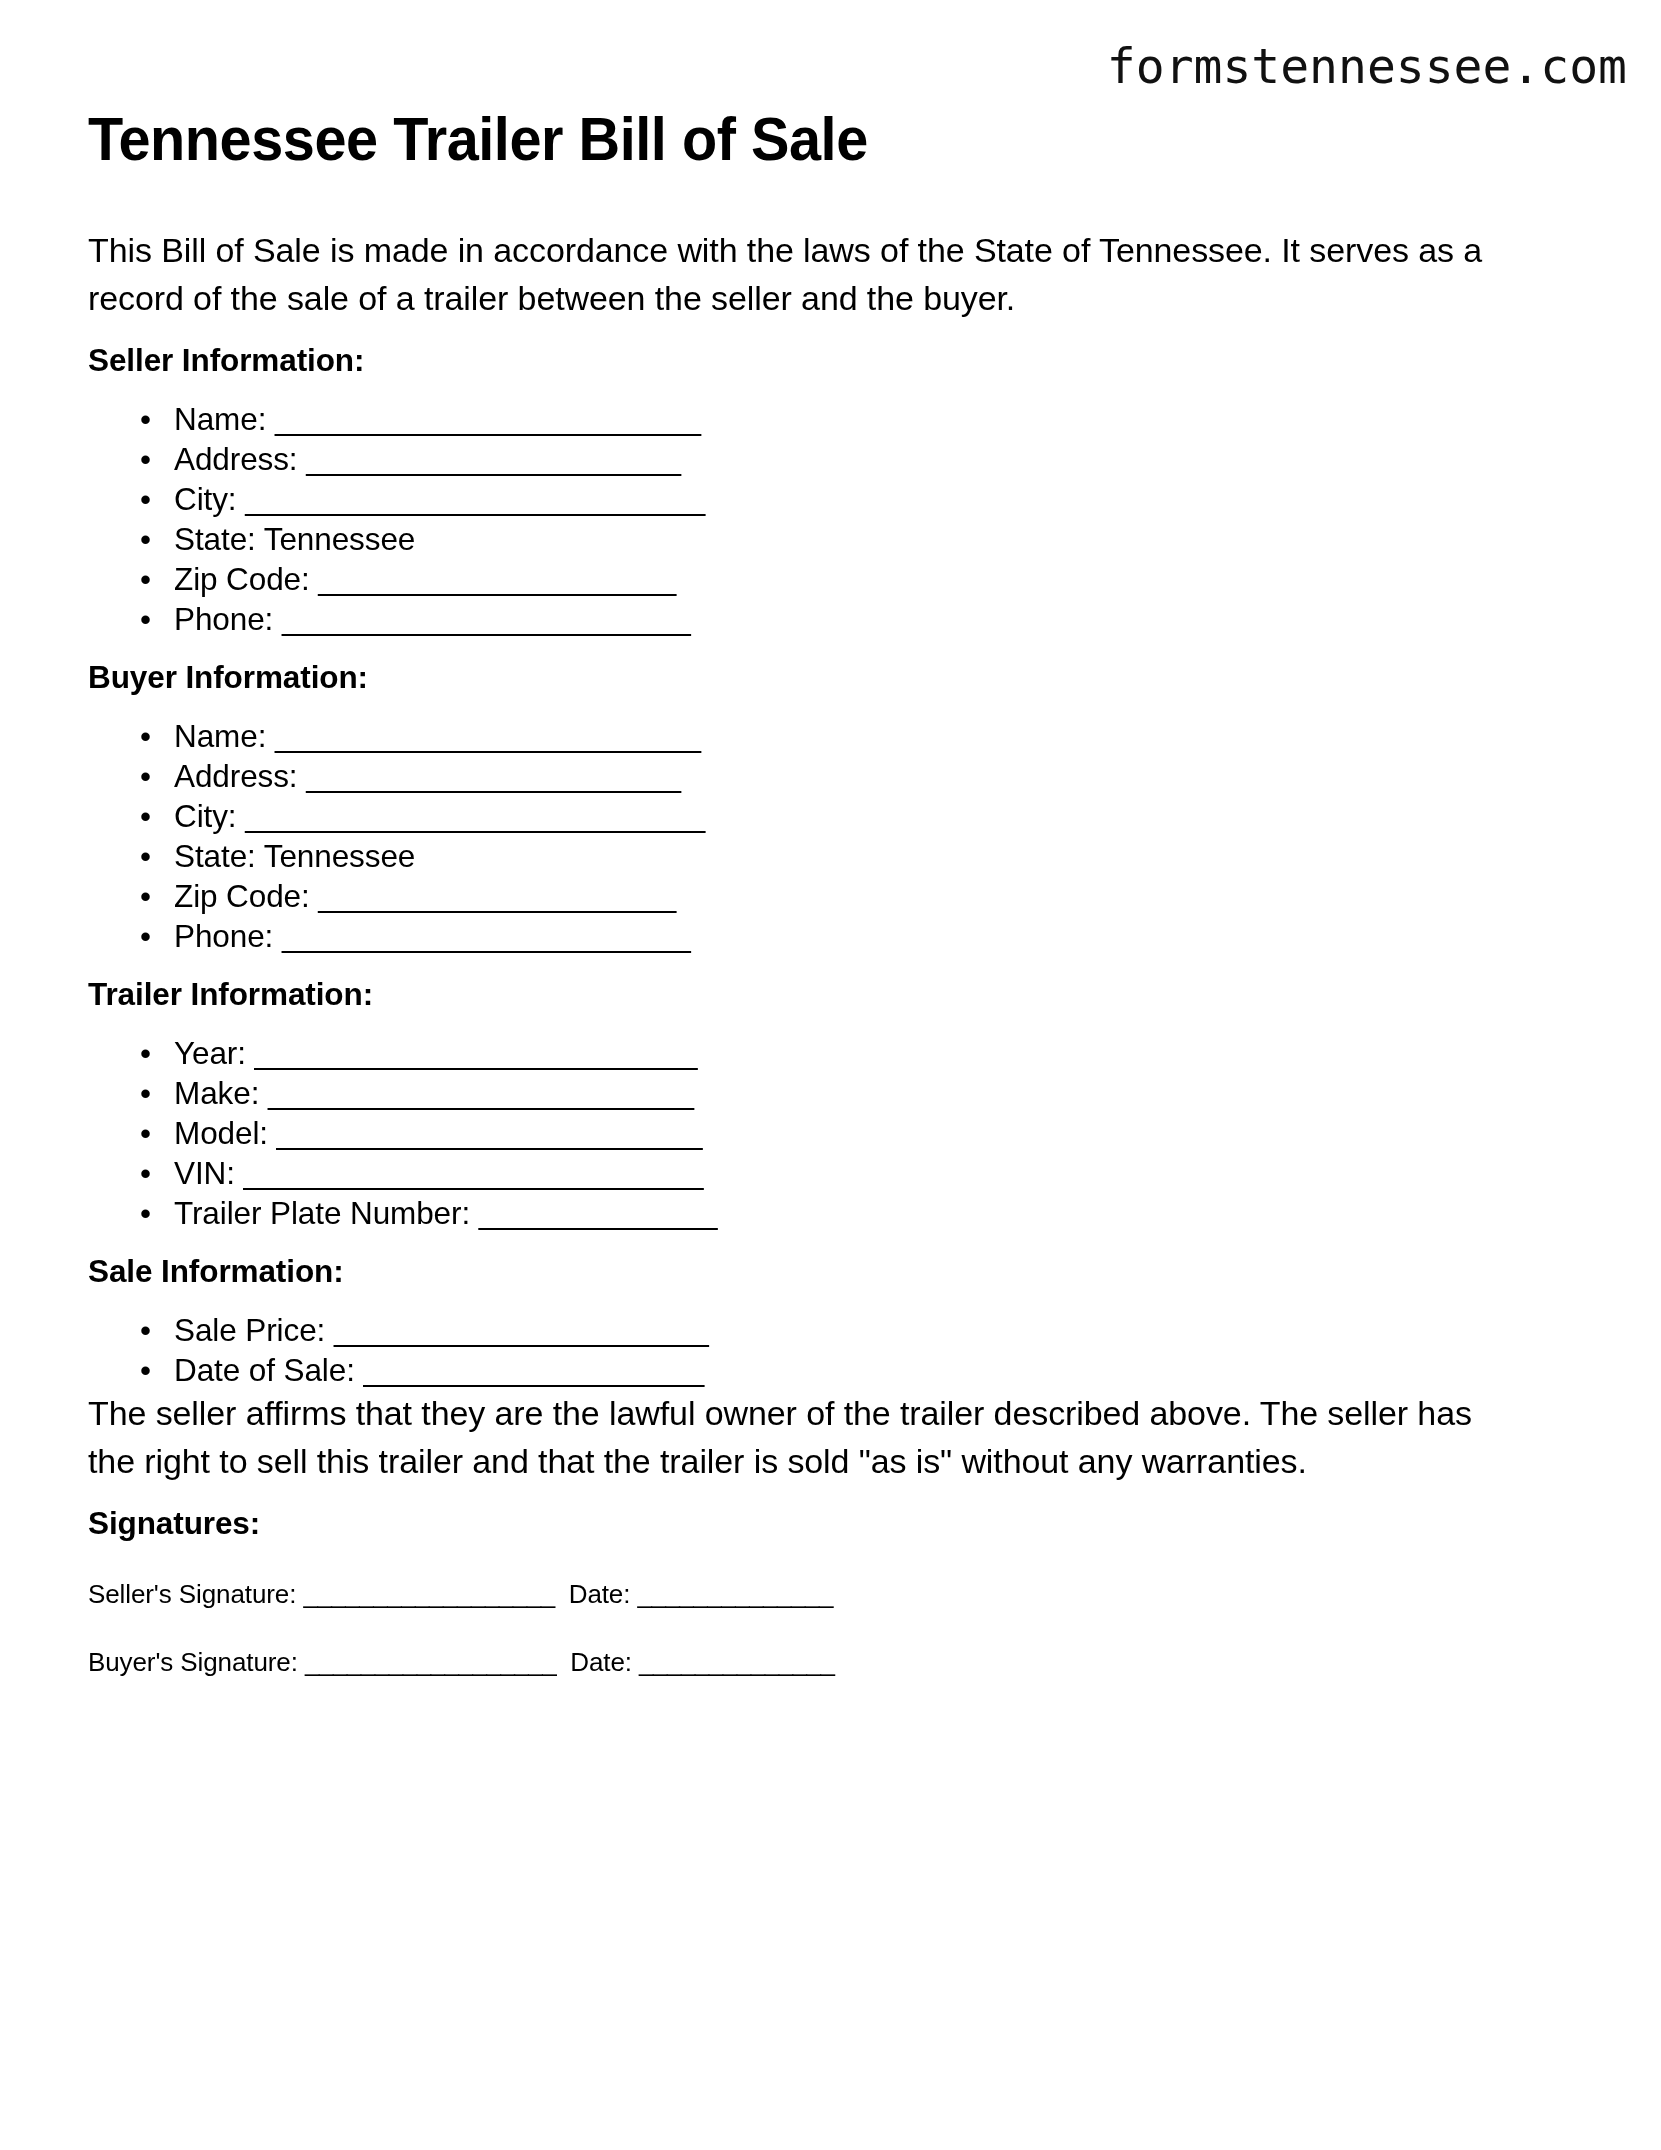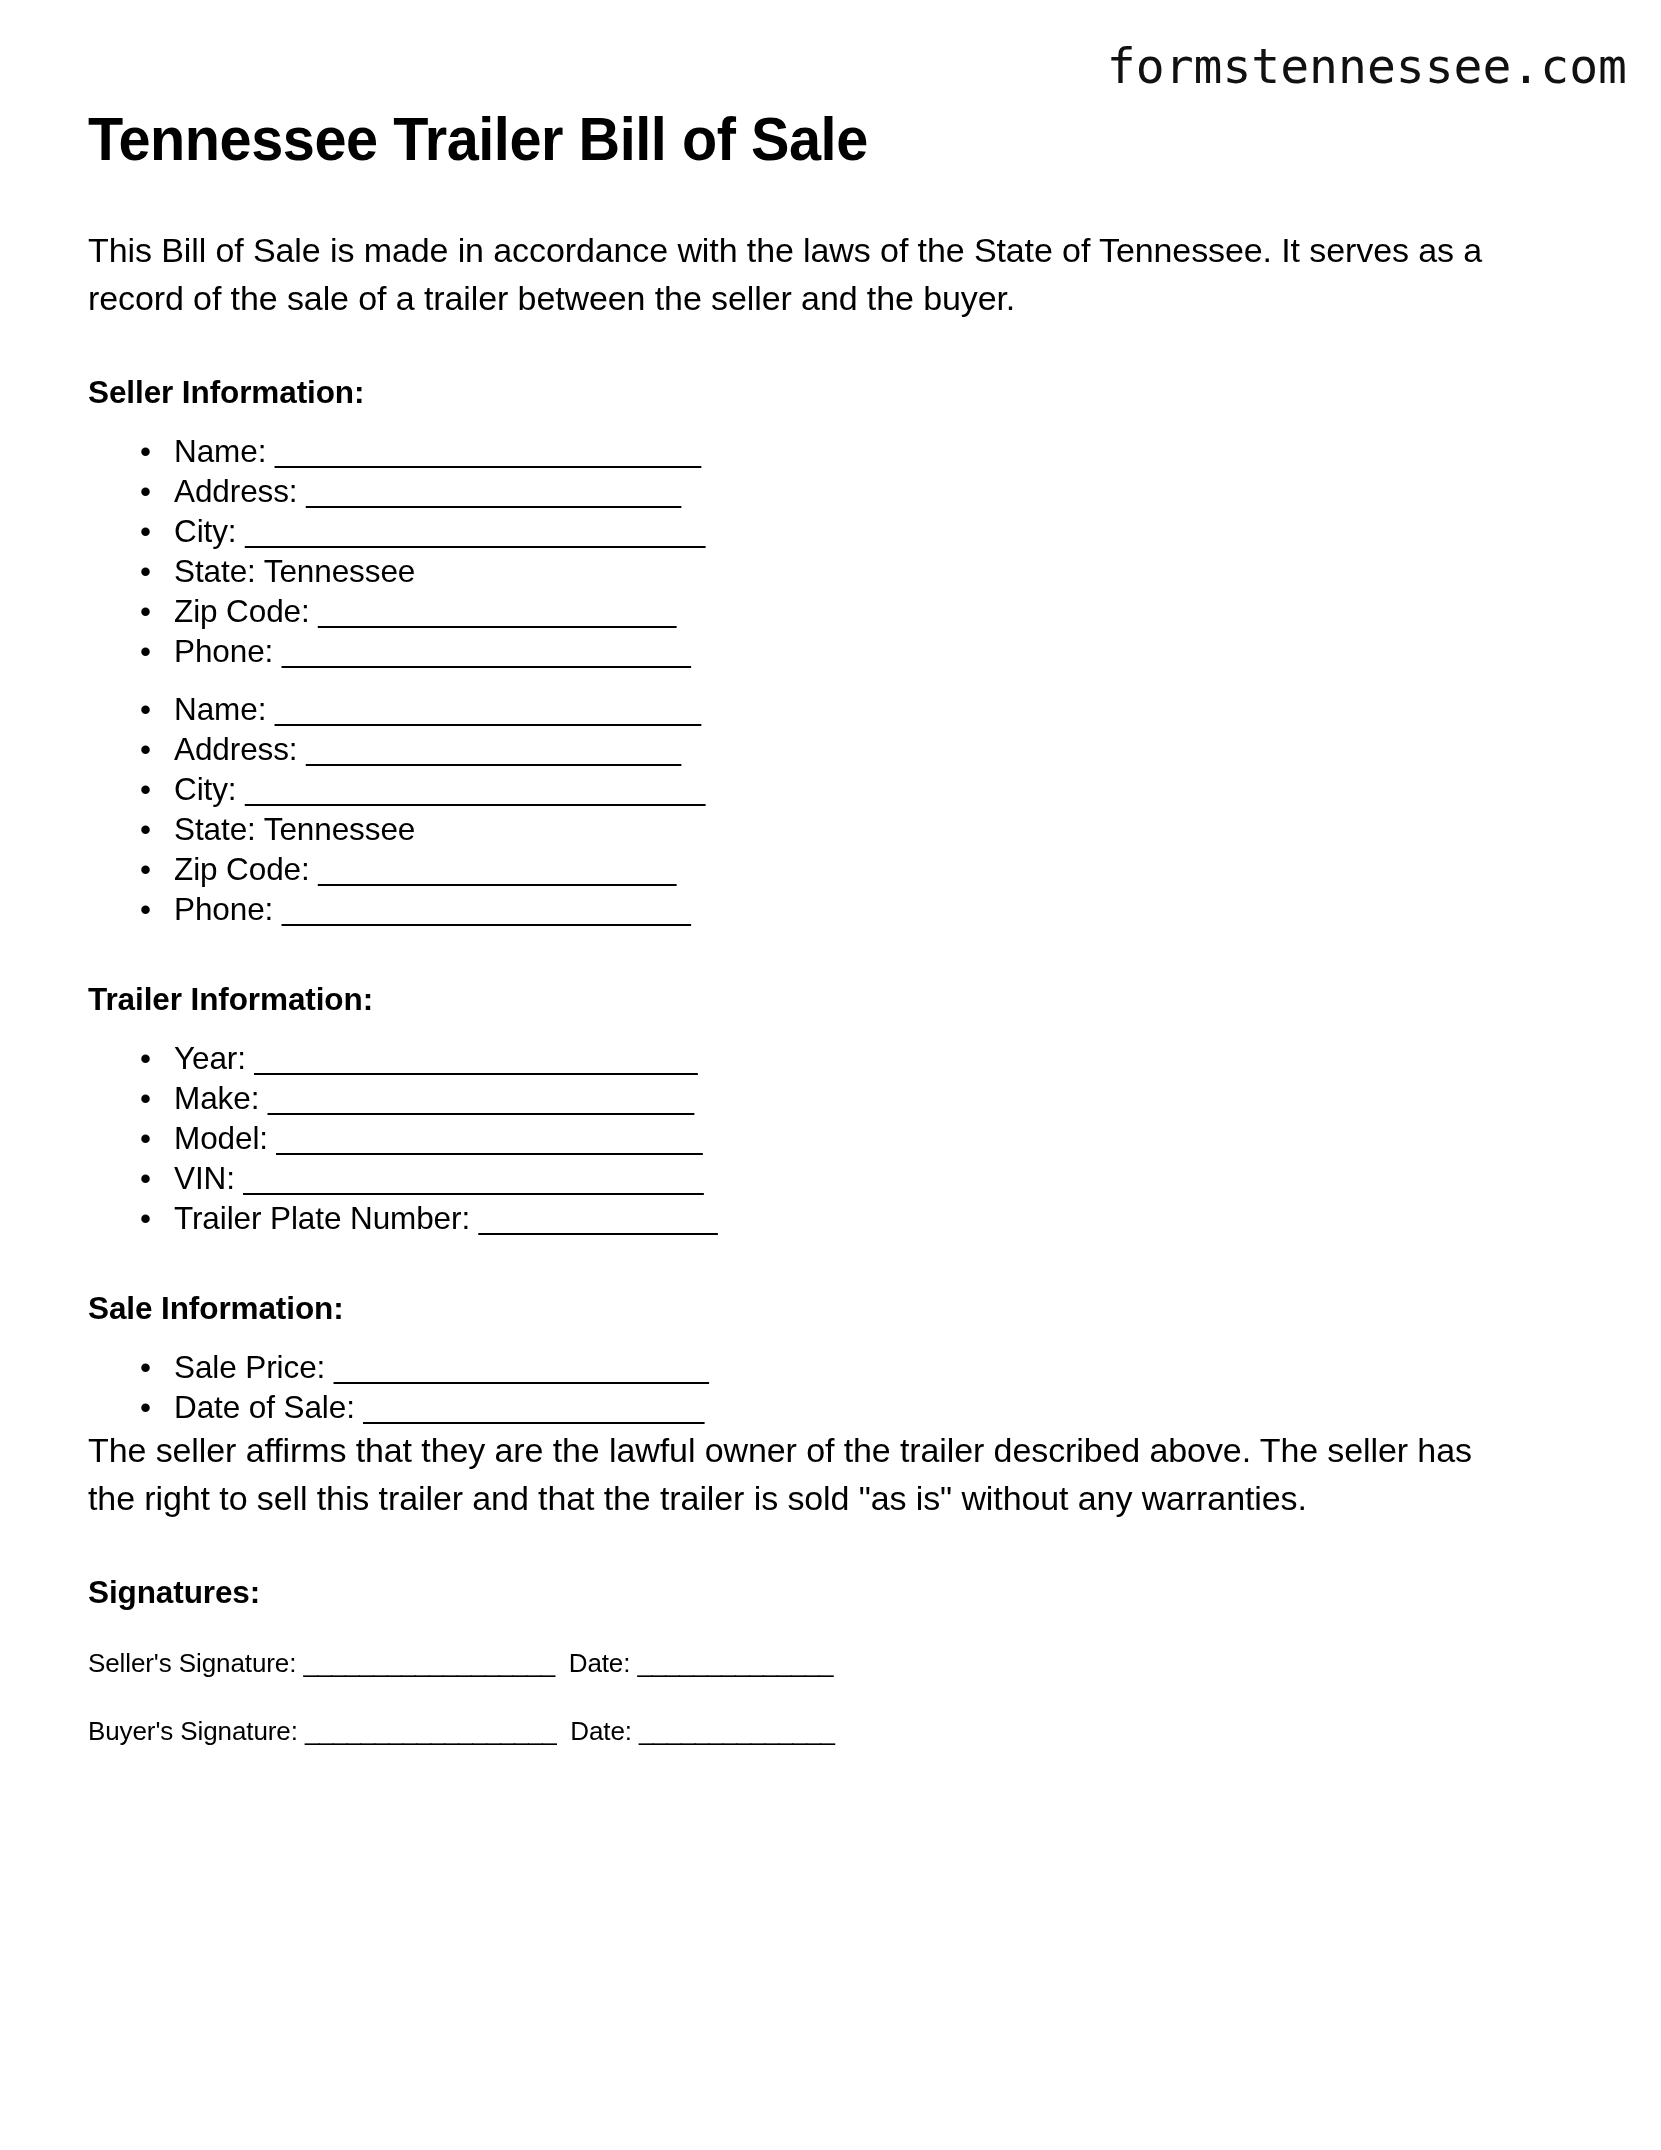--- a/index.html
+++ b/index.html
@@ -70,21 +70,21 @@
   .para-affirm { max-width: 1440px; }
 
   .section-heading {
     font-weight: bold;
     font-size: 31.5px;
     line-height: 1.3;
     margin: 0;
     letter-spacing: -0.1px;
   }
 
-  .sec-gap { margin-top: 50px; }
+  .sec-gap { margin-top: 18px; }
 
   ul.fields {
     list-style: none;
     margin: 18px 0 0 0;
     padding: 0 0 0 52px;
   }
 
   ul.fields li {
     position: relative;
     font-size: 31.5px;
@@ -135,20 +135,21 @@
     <h2 class="section-heading sec-gap">Seller Information:</h2>
     <ul class="fields">
       <li><span class="bullet">•</span><span>Name:</span> <span class="blank">_________________________</span></li>
       <li><span class="bullet">•</span><span>Address:</span> <span class="blank">______________________</span></li>
       <li><span class="bullet">•</span><span>City:</span> <span class="blank">___________________________</span></li>
       <li><span class="bullet">•</span><span>State: Tennessee</span></li>
       <li><span class="bullet">•</span><span>Zip Code:</span> <span class="blank">_____________________</span></li>
       <li><span class="bullet">•</span><span>Phone:</span> <span class="blank">________________________</span></li>
     </ul>
 
+    <h2 class="section-heading sec-gap">Buyer Information:</h2>
     <ul class="fields">
       <li><span class="bullet">•</span><span>Name:</span> <span class="blank">_________________________</span></li>
       <li><span class="bullet">•</span><span>Address:</span> <span class="blank">______________________</span></li>
       <li><span class="bullet">•</span><span>City:</span> <span class="blank">___________________________</span></li>
       <li><span class="bullet">•</span><span>State: Tennessee</span></li>
       <li><span class="bullet">•</span><span>Zip Code:</span> <span class="blank">_____________________</span></li>
       <li><span class="bullet">•</span><span>Phone:</span> <span class="blank">________________________</span></li>
     </ul>
 
     <h2 class="section-heading sec-gap">Trailer Information:</h2>

